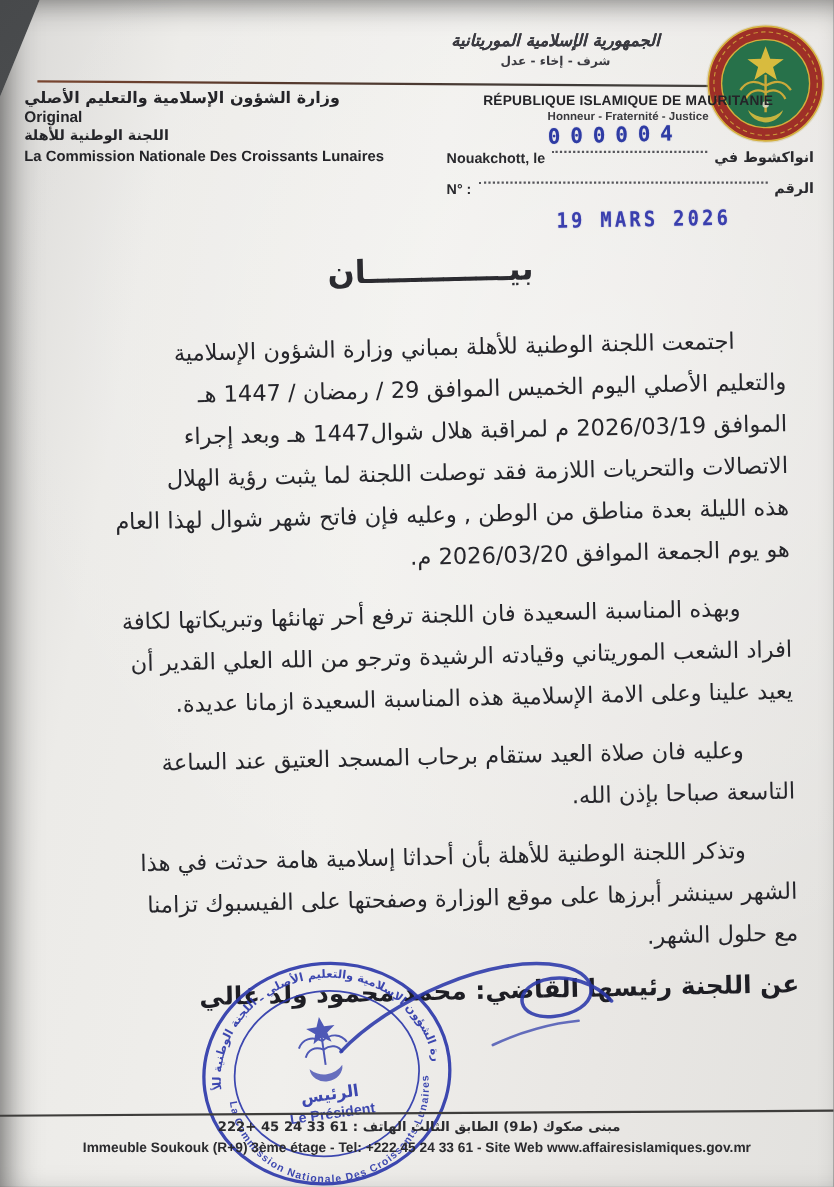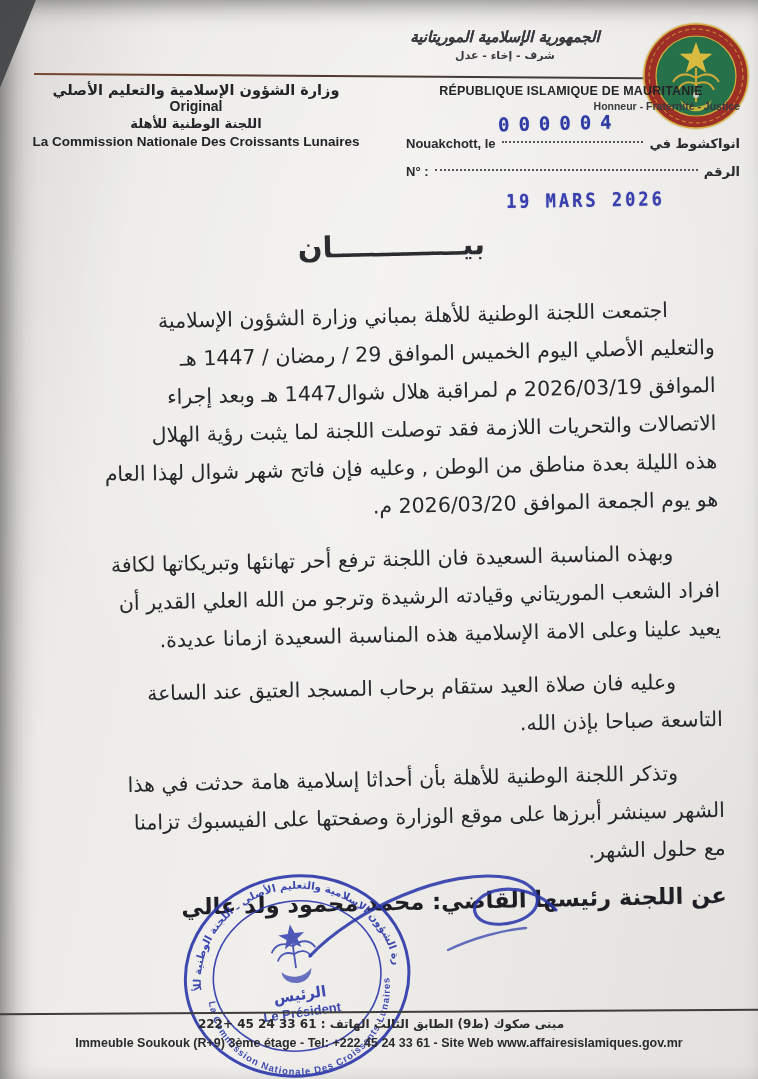--- a/index.html
+++ b/index.html
@@ -24,37 +24,37 @@
   #header-rule{
     position:absolute;left:34px;top:73px;width:712px;height:2px;
     background:linear-gradient(90deg,#7a4630 0%,#5a3a2c 25%,#3e3b38 70%,#4a4642 100%);
     transform:rotate(0.4deg);transform-origin:left center;
   }
   #emblem-title{position:absolute;right:128px;top:28px;width:250px;text-align:center;color:#3a3a40;}
   #emblem-title .t1{font-size:15px;font-weight:bold;letter-spacing:.5px;text-shadow:0 0 .6px #3a3a40;font-style:italic;}
   #emblem-title .t2{font-size:11px;font-weight:bold;margin-top:3px;}
   #national-seal{position:absolute;right:6px;top:20px;width:112px;height:112px;}
 
-  #ministry-block{position:absolute;left:22px;top:82px;width:348px;text-align:center;color:#242428;}
+  #ministry-block{position:absolute;left:22px;top:82px;width:348px;text-align:left;color:#242428;}
   #ministry-block .l-ar1{font-size:14.5px;font-weight:bold;}
   #ministry-block .l-fr1{font-size:14px;font-weight:bold;margin-top:3px;}
   #ministry-block .l-fr2{font-size:14px;font-weight:bold;}
   #ministry-block .l-ar2{font-size:13px;font-weight:bold;margin-top:2px;}
   #ministry-block .l-fr3{font-size:13.5px;font-weight:bold;margin-top:3px;}
 
   #republic-block{position:absolute;left:402px;top:84px;width:338px;color:#242428;}
   #republic-block .rep{font-size:12.5px;font-weight:bold;text-align:center;letter-spacing:.2px;}
-  #republic-block .motto{font-size:10.5px;font-weight:bold;text-align:right;margin-top:2px;color:#3a3a3e;}
+  #republic-block .motto{font-size:10.5px;font-weight:bold;text-align:center;margin-top:2px;color:#3a3a3e;}
   #serial-stamp{
     position:absolute;left:96px;top:28px;
     font-family:"DejaVu Sans Mono",monospace;font-weight:bold;
     font-size:19px;letter-spacing:9px;color:#2e3ba4;
     transform:rotate(-1.5deg);text-shadow:0 0 1px rgba(46,59,164,.55);
   }
-  .dotrow{display:flex;align-items:center;font-size:13px;font-weight:bold;color:#2a2a2e;}
+  .dotrow{display:flex;align-items:flex-start;font-size:13px;font-weight:bold;color:#2a2a2e;}
   .dotrow .dots{flex:1;border-bottom:2px dotted #55555a;margin:0 6px 4px 6px;height:1px;}
   .dotrow .arlbl{font-weight:bold;font-size:13px;}
   #row-city{position:absolute;left:4px;top:52px;width:334px;}
   #row-num{position:absolute;left:4px;top:80px;width:334px;}
   #date-stamp{
     position:absolute;left:104px;top:106px;
     font-family:"DejaVu Sans Mono",monospace;font-weight:bold;
     font-size:17px;letter-spacing:3px;color:#3a3fae;
     transform:rotate(-1deg) scaleY(1.12);
     text-shadow:0 0 1px rgba(58,63,174,.6);

